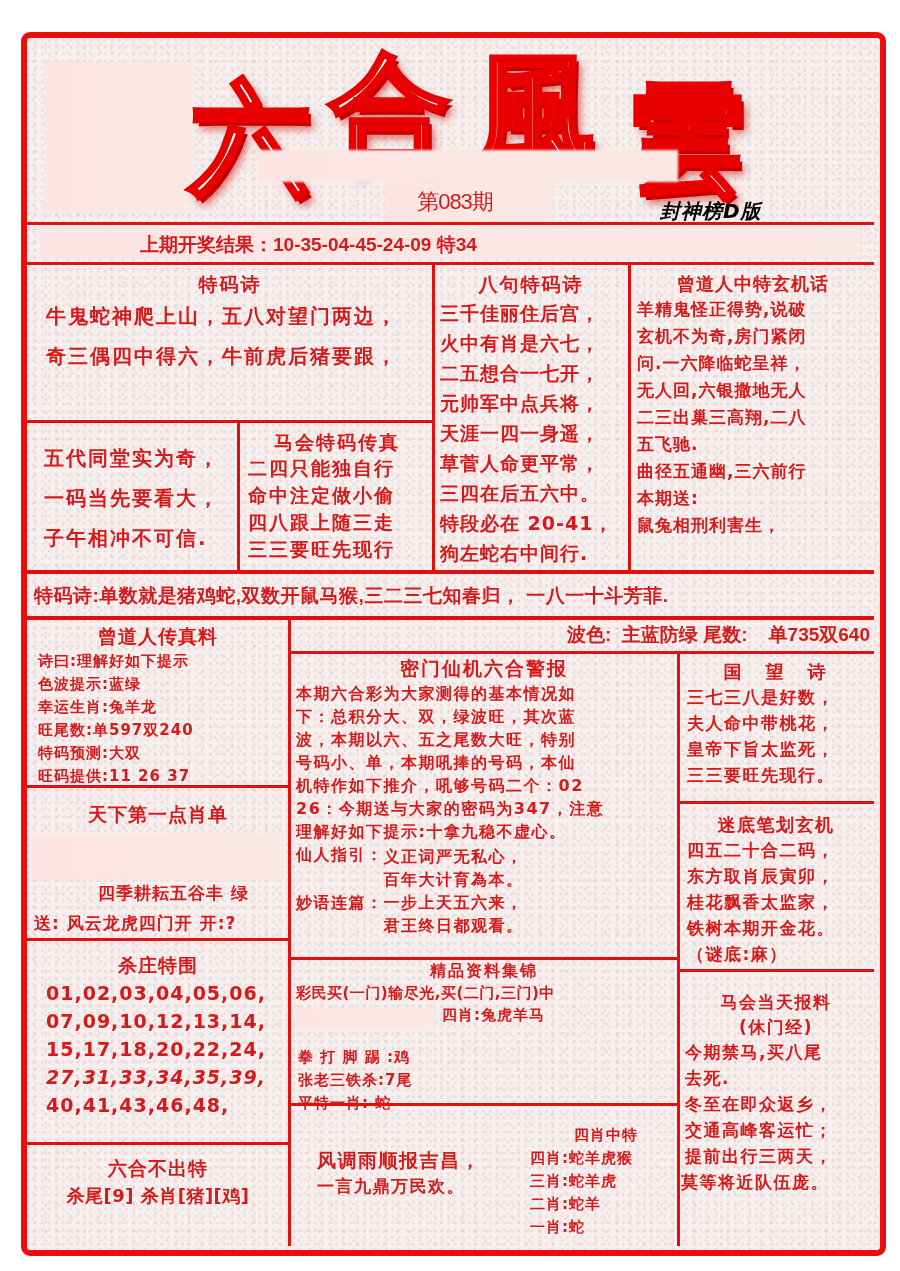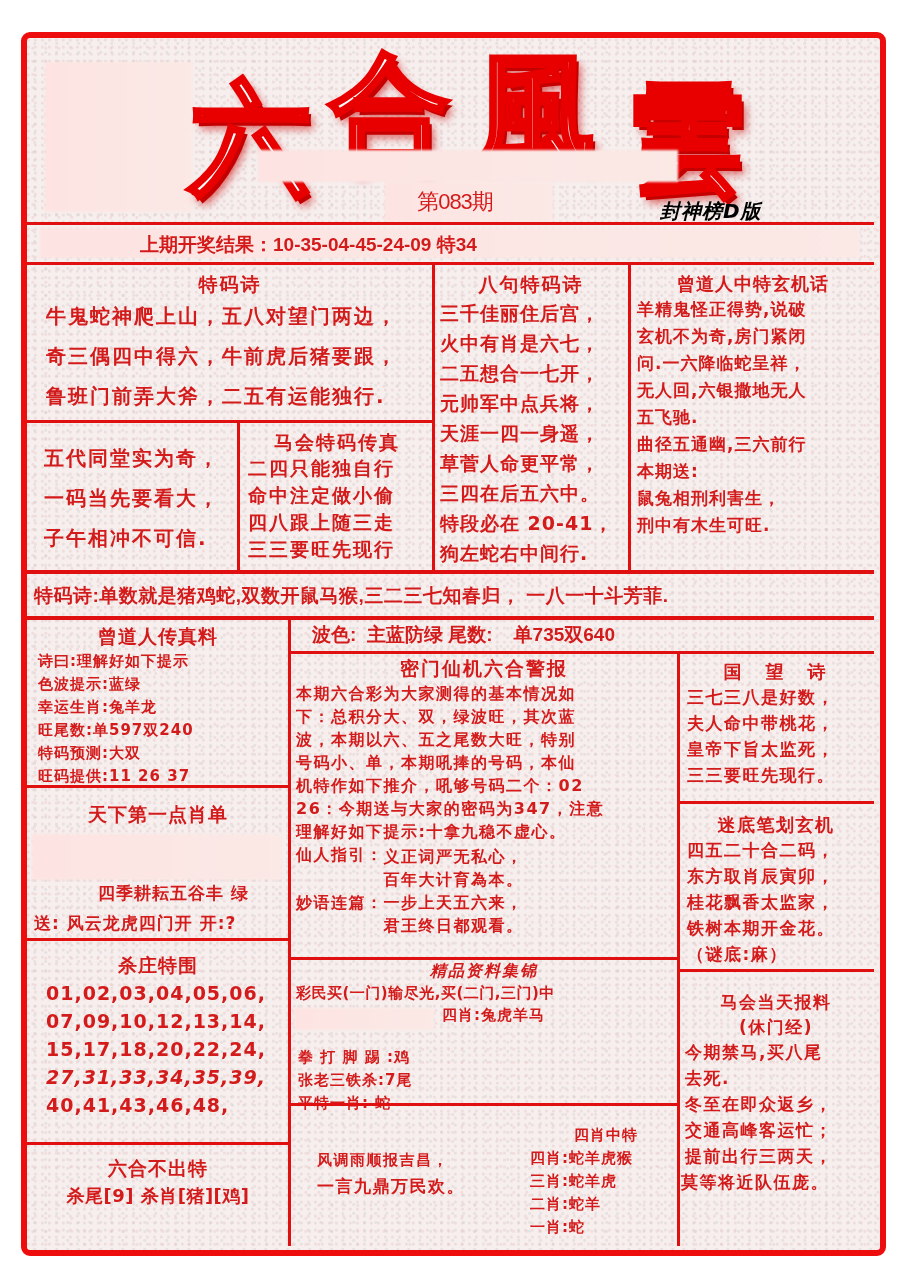--- a/index.html
+++ b/index.html
@@ -77,21 +77,20 @@
 
 <div class="hline" style="left:27px;top:262px;width:847px;"></div>
 
 <div class="vline" style="left:432px;top:262px;height:308px;"></div>
 <div class="vline" style="left:628px;top:262px;height:308px;"></div>
 
 <div class="cell" style="left:30px;top:266px;width:400px;height:154px;">
   <div class="t center title" style="margin-top:6px;">特码诗</div>
   <div class="t big" style="margin-left:16px;margin-top:2px;">牛鬼蛇神爬上山，五八对望门两边，</div>
   <div class="t big" style="margin-left:16px;margin-top:8px;">奇三偶四中得六，牛前虎后猪要跟，</div>
-  <div class="t big" style="margin-left:16px;margin-top:8px;">鲁班门前弄大斧，二五有运能独行.</div>
 </div>
 
 <div class="hline" style="left:27px;top:420px;width:407px;"></div>
 <div class="vline" style="left:237px;top:420px;height:150px;"></div>
 
 <div class="cell" style="left:30px;top:424px;width:205px;height:145px;">
   <div class="t big" style="margin-left:14px;margin-top:18px;">五代同堂实为奇，</div>
   <div class="t big" style="margin-left:14px;margin-top:8px;">一码当先要看大，</div>
   <div class="t big" style="margin-left:14px;margin-top:8px;">子午相冲不可信.</div>
 </div>
@@ -116,25 +115,25 @@
   <div class="t mid" style="font-size:19px;line-height:30px;letter-spacing:1px;margin-left:4px;">特段必在 20-41，</div>
   <div class="t mid" style="font-size:19px;line-height:30px;letter-spacing:1px;margin-left:4px;">狗左蛇右中间行.</div>
 </div>
 
 <div class="cell" style="left:633px;top:266px;width:240px;height:300px;overflow:hidden;">
   <div class="t center" style="font-size:18px;letter-spacing:1px;margin-top:6px;">曾道人中特玄机话</div>
   <div class="t" style="font-size:17px;line-height:27px;letter-spacing:1px;margin-left:4px;">羊精鬼怪正得势,说破</div>
   <div class="t" style="font-size:17px;line-height:27px;letter-spacing:1px;margin-left:4px;">玄机不为奇,房门紧闭</div>
   <div class="t" style="font-size:17px;line-height:27px;letter-spacing:1px;margin-left:4px;">问.一六降临蛇呈祥，</div>
   <div class="t" style="font-size:17px;line-height:27px;letter-spacing:1px;margin-left:4px;">无人回,六银撒地无人</div>
+  <div class="t" style="font-size:17px;line-height:27px;letter-spacing:1px;margin-left:4px;">二三出巢三高翔,二八</div>
   <div class="t" style="font-size:17px;line-height:27px;letter-spacing:1px;margin-left:4px;">五飞驰.</div>
   <div class="t" style="font-size:17px;line-height:27px;letter-spacing:1px;margin-left:4px;">曲径五通幽,三六前行</div>
   <div class="t" style="font-size:17px;line-height:27px;letter-spacing:1px;margin-left:4px;">本期送:</div>
   <div class="t" style="font-size:17px;line-height:27px;letter-spacing:1px;margin-left:4px;">鼠兔相刑利害生，</div>
-  <div class="t" style="font-size:17px;line-height:27px;letter-spacing:1px;margin-left:4px;">刑中有木生可旺.</div>
 </div>
 
 <div class="hline" style="left:27px;top:570px;width:847px;height:4px;"></div>
 
 <div class="cell" style="left:30px;top:578px;width:840px;height:36px;">
   <div class="t" style="font-size:19px;line-height:36px;margin-left:4px;font-family:'Liberation Sans',sans-serif;letter-spacing:0.5px;">特码诗:单数就是猪鸡蛇,双数开鼠马猴,三二三七知春归， 一八一十斗芳菲.</div>
 </div>
 
 <div class="hline" style="left:27px;top:616px;width:847px;height:4px;"></div>
 
@@ -170,21 +169,21 @@
   <div class="t" style="font-size:19px;line-height:28px;letter-spacing:1px;margin-left:16px;">40,41,43,46,48,</div>
 </div>
 
 <div class="hline" style="left:27px;top:1142px;width:263px;"></div>
 
 <div class="cell" style="left:30px;top:1146px;width:256px;height:95px;">
   <div class="t center" style="font-size:19px;letter-spacing:1px;margin-top:10px;">六合不出特</div>
   <div class="t center" style="font-size:18px;letter-spacing:0.5px;margin-top:2px;">杀尾[9]  杀肖[猪][鸡]</div>
 </div>
 
-<div class="cell" style="left:292px;top:620px;width:578px;height:22px;">
+<div class="cell" style="left:292px;top:620px;width:578px;height:22px;text-align:right;">
   <div class="t" style="font-size:19px;line-height:30px;margin-left:20px;font-family:'Liberation Sans',sans-serif;white-space:pre;">波色:  主蓝防绿 尾数:    单735双640</div>
 </div>
 
 <div class="hline" style="left:288px;top:651px;width:586px;"></div>
 <div class="vline" style="left:677px;top:651px;height:450px;"></div>
 
 <div class="cell" style="left:292px;top:654px;width:384px;height:302px;">
   <div class="t center" style="font-size:19px;letter-spacing:2px;margin-top:2px;">密门仙机六合警报</div>
   <div class="t" style="font-size:16px;line-height:23px;letter-spacing:1.5px;margin-left:4px;">本期六合彩为大家测得的基本情况如</div>
   <div class="t" style="font-size:16px;line-height:23px;letter-spacing:1.5px;margin-left:4px;">下：总积分大、双，绿波旺，其次蓝</div>
@@ -205,33 +204,33 @@
     <div>
       <div class="t" style="font-size:16px;line-height:23px;letter-spacing:1.5px;">一步上天五六来，</div>
       <div class="t" style="font-size:16px;line-height:23px;letter-spacing:1.5px;">君王终日都观看。</div>
     </div>
   </div>
 </div>
 
 <div class="hline" style="left:288px;top:957px;width:392px;"></div>
 
 <div class="cell" style="left:292px;top:960px;width:384px;height:140px;">
-  <div class="t center" style="font-size:16px;letter-spacing:2px;margin-top:1px;font-style:italic;">精品资料集锦</div>
+  <div class="t center" style="font-size:16px;letter-spacing:2px;margin-top:1px;">精品资料集锦</div>
   <div class="t" style="font-size:15px;line-height:22px;letter-spacing:0.5px;margin-left:4px;">彩民买(一门)输尽光,买(二门,三门)中</div>
   <div class="blur" style="left:2px;top:48px;width:140px;height:22px;"></div>
   <div class="t" style="font-size:15px;line-height:22px;letter-spacing:1px;margin-left:150px;">四肖:兔虎羊马</div>
   <div class="t" style="font-size:15px;line-height:23px;letter-spacing:1px;margin-left:6px;margin-top:20px;">拳 打 脚 踢 :鸡</div>
   <div class="t" style="font-size:15px;line-height:23px;letter-spacing:1px;margin-left:6px;">张老三铁杀:7尾</div>
   <div class="t" style="font-size:15px;line-height:23px;letter-spacing:1px;margin-left:6px;">平特一肖: 蛇</div>
 </div>
 
 <div class="hline" style="left:288px;top:1103px;width:392px;"></div>
 
 <div class="cell" style="left:292px;top:1107px;width:220px;height:135px;">
-  <div class="t" style="font-size:15px;line-height:26px;letter-spacing:1.5px;margin-left:25px;margin-top:40px;">风调雨顺报吉昌，</div>
+  <div class="t" style="font-size:19px;line-height:26px;letter-spacing:1.5px;margin-left:25px;margin-top:40px;">风调雨顺报吉昌，</div>
   <div class="t" style="font-size:17px;line-height:26px;letter-spacing:1.5px;margin-left:25px;">一言九鼎万民欢。</div>
 </div>
 
 <div class="cell" style="left:530px;top:1107px;width:146px;height:135px;">
   <div class="t" style="font-size:15px;line-height:24px;letter-spacing:1px;margin-left:44px;margin-top:16px;">四肖中特</div>
   <div class="t" style="font-size:15px;line-height:23px;letter-spacing:1px;">四肖:蛇羊虎猴</div>
   <div class="t" style="font-size:15px;line-height:23px;letter-spacing:1px;">三肖:蛇羊虎</div>
   <div class="t" style="font-size:15px;line-height:23px;letter-spacing:1px;">二肖:蛇羊</div>
   <div class="t" style="font-size:15px;line-height:23px;letter-spacing:1px;">一肖:蛇</div>
 </div>

